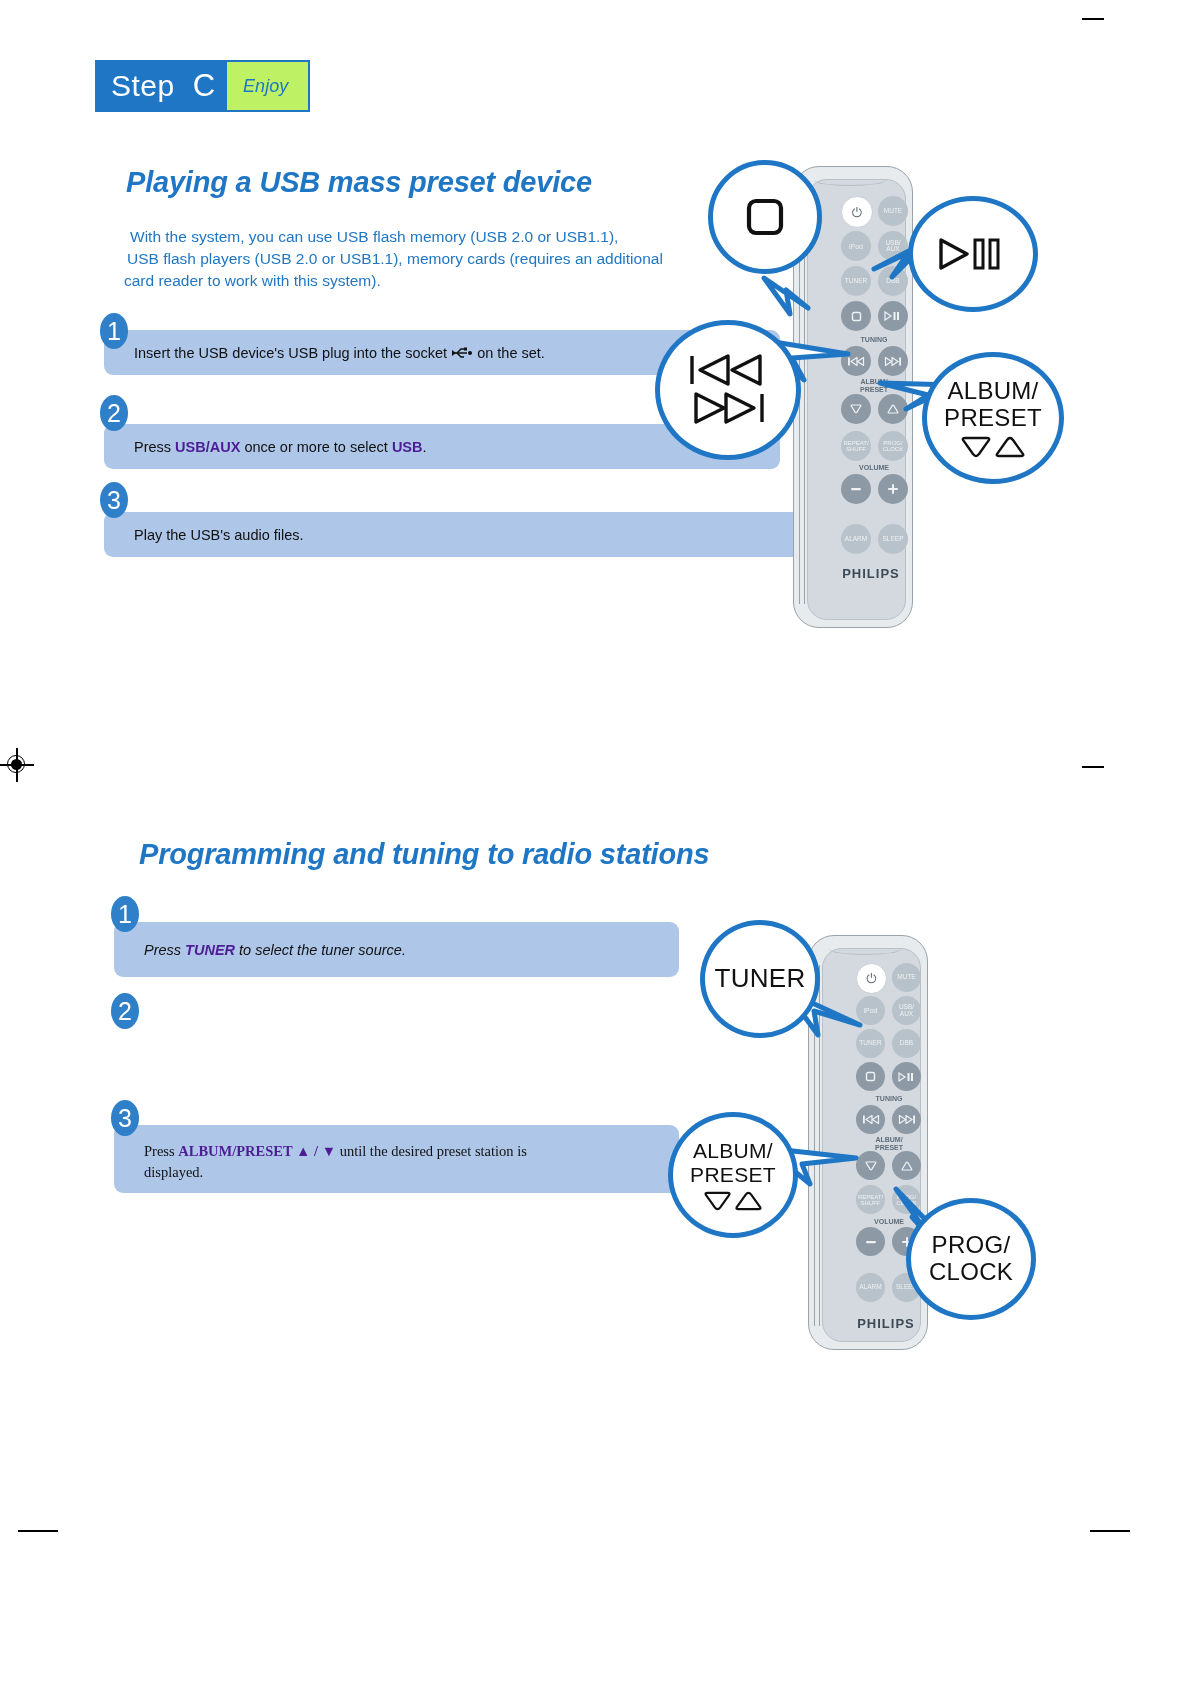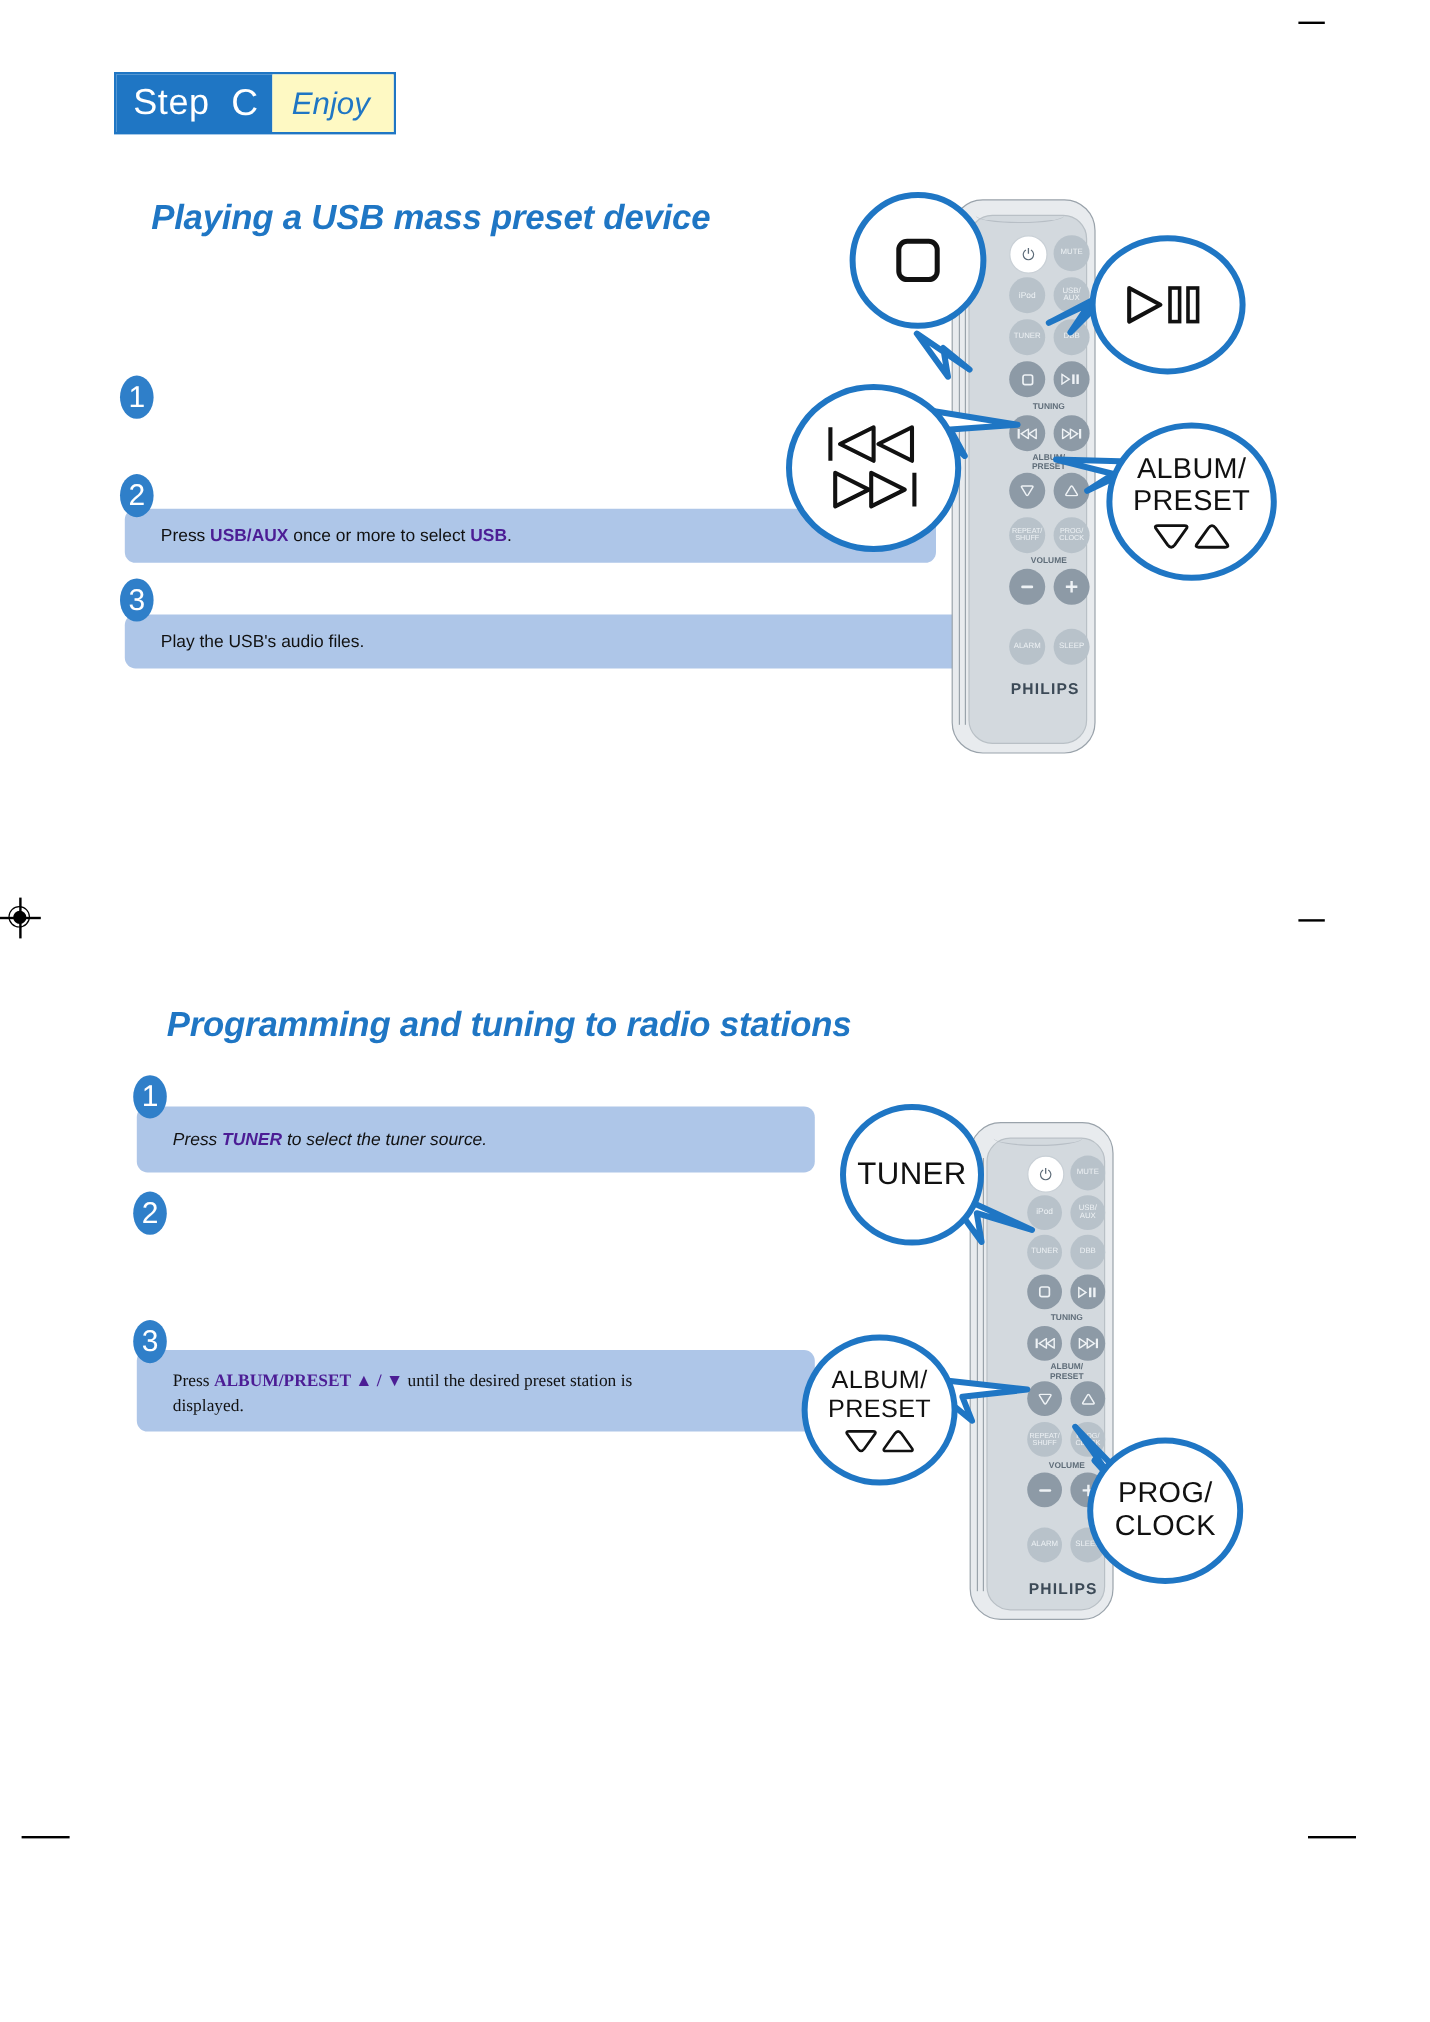--- a/index.html
+++ b/index.html
@@ -15,21 +15,21 @@
   .regmark .ring{position:absolute;left:7px;top:7px;width:18px;height:18px;border:1.5px solid #000;border-radius:50%;box-sizing:border-box;}
   .regmark .dot{position:absolute;left:11px;top:11px;width:11px;height:11px;background:#000;border-radius:50%;}
   .regmark .vl{position:absolute;left:16px;top:0;width:1.5px;height:34px;background:#000;}
   .regmark .hl{position:absolute;left:0;top:16px;width:34px;height:1.5px;background:#000;}
 
   
   .step-banner{position:absolute;left:95px;top:60px;height:52px;display:flex;align-items:stretch;border:2px solid #1f76c4;box-sizing:border-box;}
   .step-banner .blue{background:#1f76c4;color:#fff;display:flex;align-items:center;padding:0 12px 0 14px;}
   .step-banner .blue .lbl{font-size:30px;letter-spacing:.5px;font-family:"Liberation Sans",sans-serif;font-weight:400;}
   .step-banner .blue .letter{font-size:31px;margin-left:18px;font-weight:400;}
-  .step-banner .white{background:#fef9c3;color:#1f76c4;display:flex;align-items:center;padding:0 20px 0 16px;font-style:italic;font-size:26px;font-weight:400;}
+  .step-banner .white{background:#bef264;color:#1f76c4;display:flex;align-items:center;padding:0 20px 0 16px;font-style:italic;font-size:18px;font-weight:400;}
 
   
   .sec-title{position:absolute;color:#1f76c4;font-style:italic;font-weight:bold;font-size:29px;letter-spacing:-.2px;}
 
   .intro{position:absolute;color:#1f76c4;font-size:15.5px;line-height:1.42;width:560px;}
 
   
   .bar{position:absolute;background:#aec6e8;border-radius:9px;}
   .bar .txt{position:absolute;left:30px;font-size:14.5px;color:#111;line-height:1.42;}
   .bar .txt b{color:#4c1d95;font-weight:bold;}
@@ -77,22 +77,41 @@
   <div class="step-banner">
     <div class="blue">
       <span class="lbl">Step</span>
       <span class="letter">C</span>
     </div>
     <div class="white">Enjoy</div>
   </div>
 
   <div class="sec-title" style="left:126px;top:166px;">Playing a USB mass preset device</div>
 
+  <div class="intro" style="left:124px;top:226px;">
+    <div style="padding-left:6px;">With the system, you can use USB flash memory (USB 2.0 or USB1.1),</div>
+    <div style="padding-left:3px;">USB flash players (USB 2.0 or USB1.1),  memory cards (requires an additional</div>
+    <div>card reader  to work with this system).</div>
+  </div>
 
   <div class="numcircle" style="left:100px;top:313px;">1</div>
+  <div class="bar" style="left:104px;top:330px;width:676px;height:45px;">
+    <div class="txt" style="top:13px;">
+      <span>Insert the USB device's USB plug into the socket </span><span class="usb-glyph"><svg class="ico" width="22" height="14" viewBox="0 0 22 14">
+            <g stroke="#111" stroke-width="1.5" fill="none">
+              <path d="M2 7h14"></path>
+              <path d="M6 7 L10 3 h4"></path>
+              <path d="M6 7 L10 11 h3"></path>
+            </g>
+            <path d="M1 4 L1 10 L5 7 Z" fill="#111"></path>
+            <circle cx="19" cy="7" r="2" fill="#111"></circle>
+            <rect x="13" y="1.5" width="3" height="3" fill="#111"></rect>
+          </svg></span><span> on the set.</span>
+    </div>
+  </div>
 
   <div class="numcircle" style="left:100px;top:395px;">2</div>
   <div class="bar" style="left:104px;top:424px;width:676px;height:45px;">
     <div class="txt" style="top:13px;">
       <span>Press </span><b>USB/AUX</b><span> once or more to select </span><b>USB</b><span>.</span>
     </div>
   </div>
 
   <div class="numcircle" style="left:100px;top:482px;">3</div>
   <div class="bar" style="left:104px;top:512px;width:800px;height:45px;">

